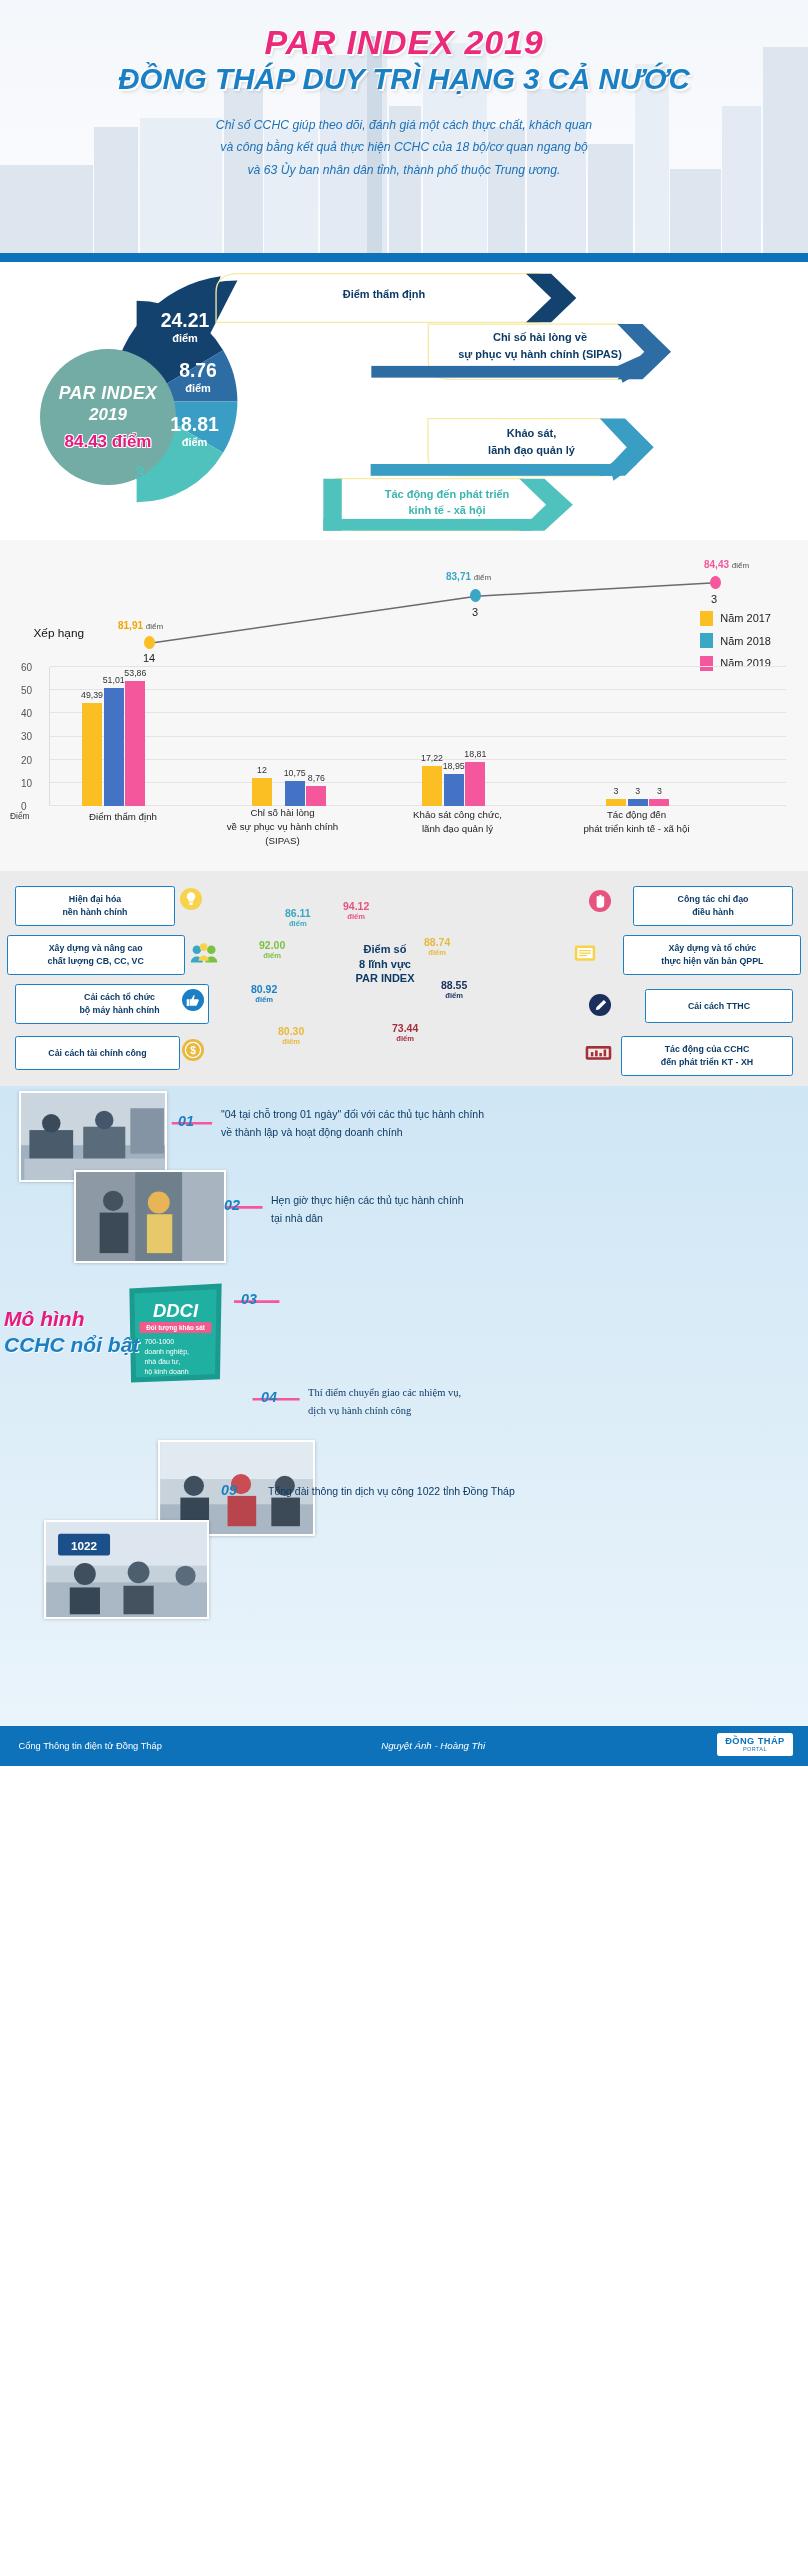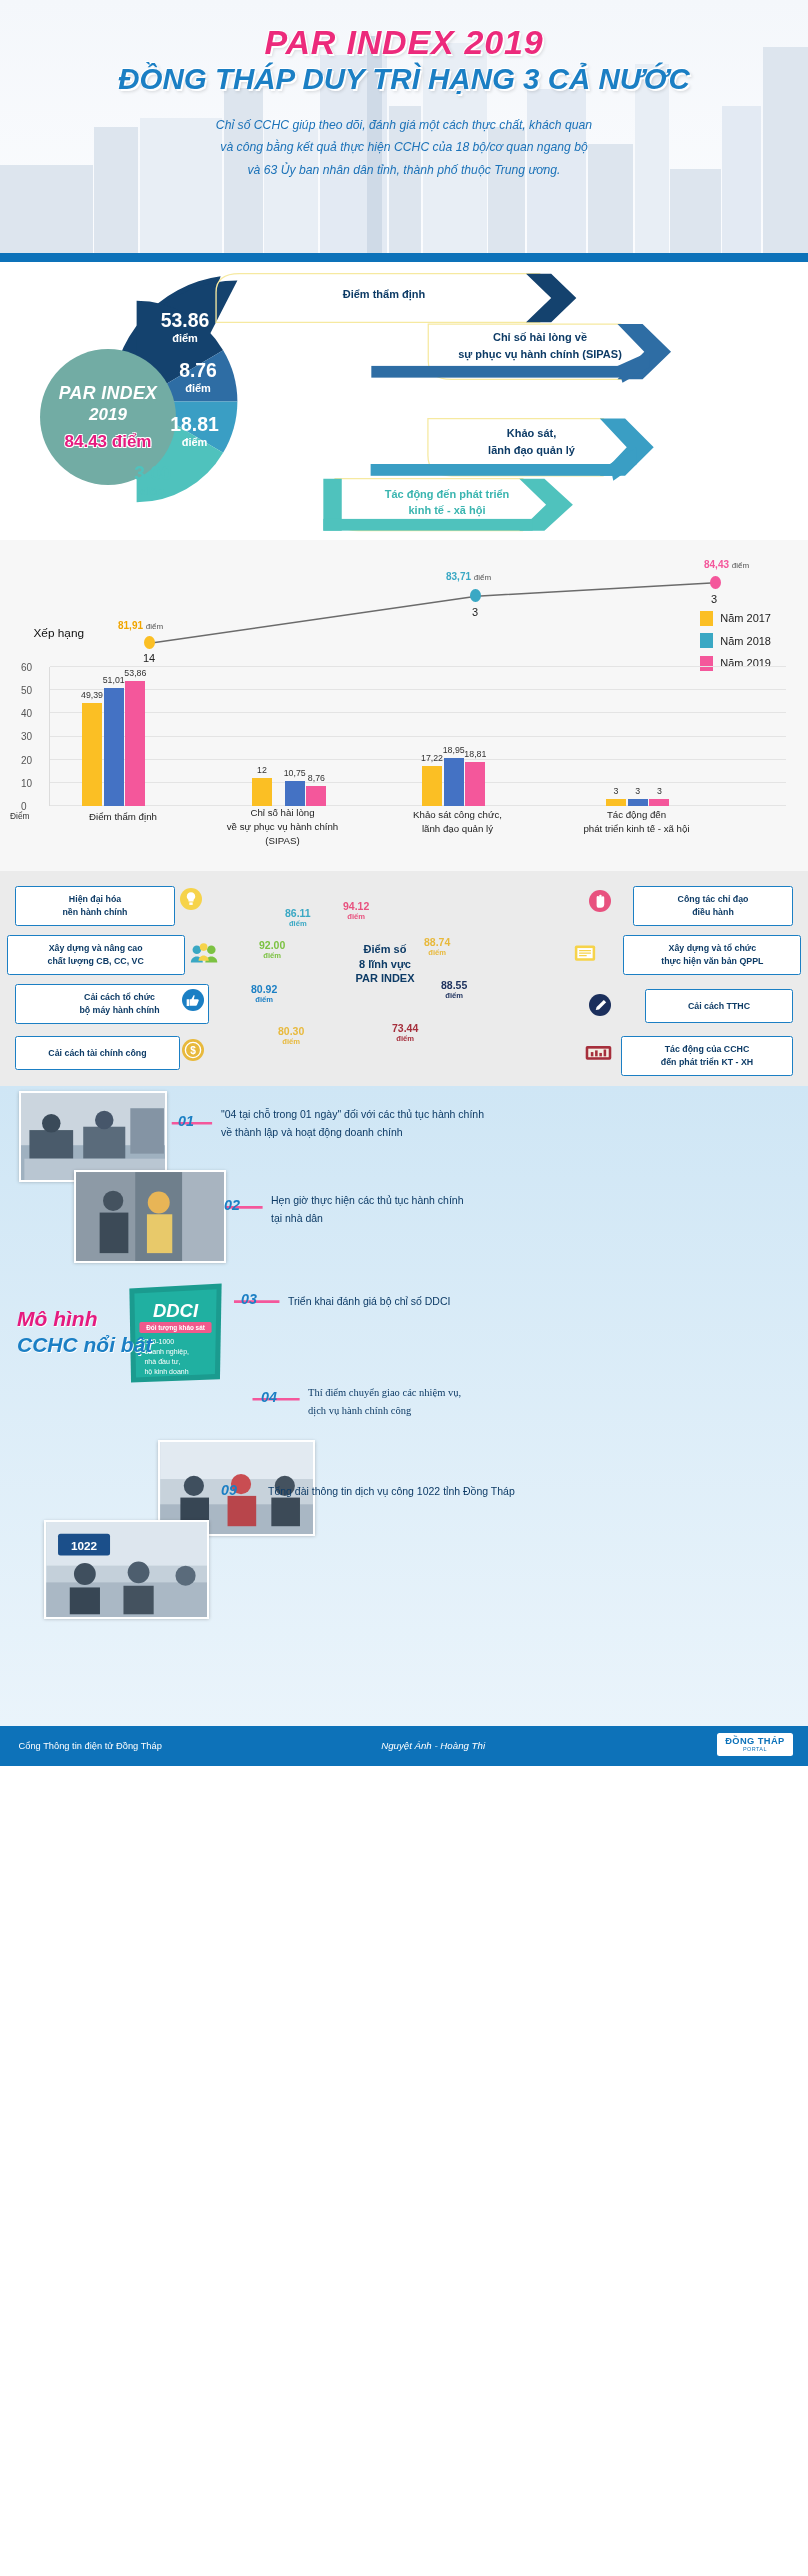--- a/index.html
+++ b/index.html
@@ -89,21 +89,21 @@
   .hub { position:absolute; left:332px; top:71px; width:106px; text-align:center; }
   .hub .h1 { font-size:11px; font-weight:bold; color:#0d3b66; line-height:1.35; }
   .hub .h2 { font-size:11px; font-weight:bold; color:#0d3b66; }
   .sc { position:absolute; text-align:center; font-weight:bold; }
   .sc .v { font-size:10.5px; line-height:1; }
   .sc .u { font-size:7.6px; }
   .ic { position:absolute; width:22px; height:22px; }
 
   
   .sec5 { background:linear-gradient(#cfe6f5,#eaf4fb); position:relative; height:640px; }
-  .mh { position:absolute; left:17px; top:221px; }
+  .mh { position:absolute; left:4px; top:221px; }
   .mh .m1 { font-size:21px; font-weight:bold; font-style:italic; color:#e51b7f;
             text-shadow:0.8px 0.8px 0 #fff; }
   .mh .m2 { font-size:21px; font-weight:bold; font-style:italic; color:#1b7fc4;
             text-shadow:0.8px 0.8px 0 #fff; margin-top:1.7px;}
   .num { position:absolute; font-size:14.3px; font-weight:bold; color:#1b7fc4; font-style:italic; }
   .mtxt { position:absolute; font-size:10.5px; color:#0d3b66; line-height:1.7; }
   .photo { position:absolute; border:2.5px solid #fff; box-shadow:0 0.8px 3.4px rgba(0,0,0,.25); overflow:hidden; }
   .ddci { position:absolute; left:126px; top:194px; width:99px; height:106px; }
 
   
@@ -172,21 +172,21 @@
       </g>
     </svg>
 
     <div class="circle">
       <div class="c1">PAR INDEX</div>
       <div class="c2">2019</div>
       <div class="c3">84.43 điểm</div>
     </div>
 
     <div class="fanlabel" style="left:152px;top:49px;width:66px;">
-      <div class="v">53.86</div>
+      <div class="v">24.21</div>
       <div class="u">điểm</div>
     </div>
     <div class="fanlabel" style="left:165px;top:99px;width:66px;">
       <div class="v">8.76</div>
       <div class="u">điểm</div>
     </div>
     <div class="fanlabel" style="left:160px;top:153px;width:69px;">
       <div class="v">18.81</div>
       <div class="u">điểm</div>
     </div>
@@ -335,21 +335,21 @@
           </div>
         <div class="bar" style="height:20px;background:#f4579b;">
           <b>8,76</b>
           </div>
       </div>
 
       <div class="grp" style="left:372px;">
         <div class="bar" style="height:40px;background:#fbbf24;">
           <b>17,22</b>
           </div>
-        <div class="bar" style="height:48px;background:#4472c4;">
+        <div class="bar" style="height:32px;background:#4472c4;">
           <b>18,95</b>
           </div>
         <div class="bar" style="height:44px;background:#f4579b;">
           <b>18,81</b>
           </div>
       </div>
 
       <div class="grp" style="left:556px;">
         <div class="bar" style="height:7px;background:#fbbf24;">
           <b>3</b>
@@ -597,23 +597,20 @@
       <div>về thành lập và hoạt động doanh chính</div>
     </div>
 
     <div class="num" style="left:224px;top:111px;">02</div>
     <div class="mtxt" style="left:271px;top:106px;width:471px;">
       <div>Hẹn giờ thực hiện các thủ tục hành chính</div>
       <div>tại nhà dân</div>
     </div>
 
     <div class="num" style="left:241px;top:205px;">03</div>
-    <div class="mtxt" style="left:288px;top:207px;width:471px;">
-      <div>Triển khai đánh giá bộ chỉ số DDCI</div>
-    </div>
 
     <div class="num" style="left:261px;top:303px;">04</div>
     <div class="mtxt" style="left:308px;top:298px;width:471px;font-family:Liberation Serif, serif;">
       <div>Thí điểm chuyển giao các nhiệm vụ,</div>
       <div>dịch vụ hành chính công</div>
     </div>
 
     <div class="num" style="left:221px;top:396px;">09</div>
     <div class="mtxt" style="left:268px;top:397px;width:505px;">
       <div>Tổng đài thông tin dịch vụ công 1022 tỉnh Đồng Tháp</div>

